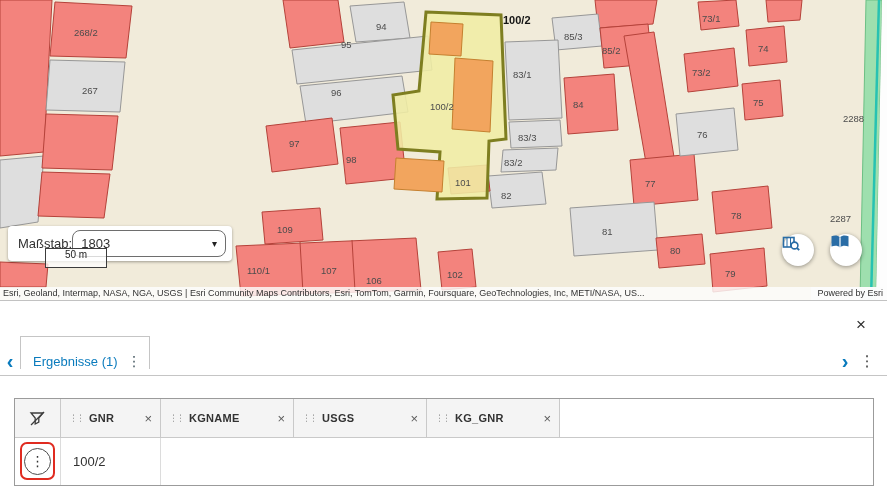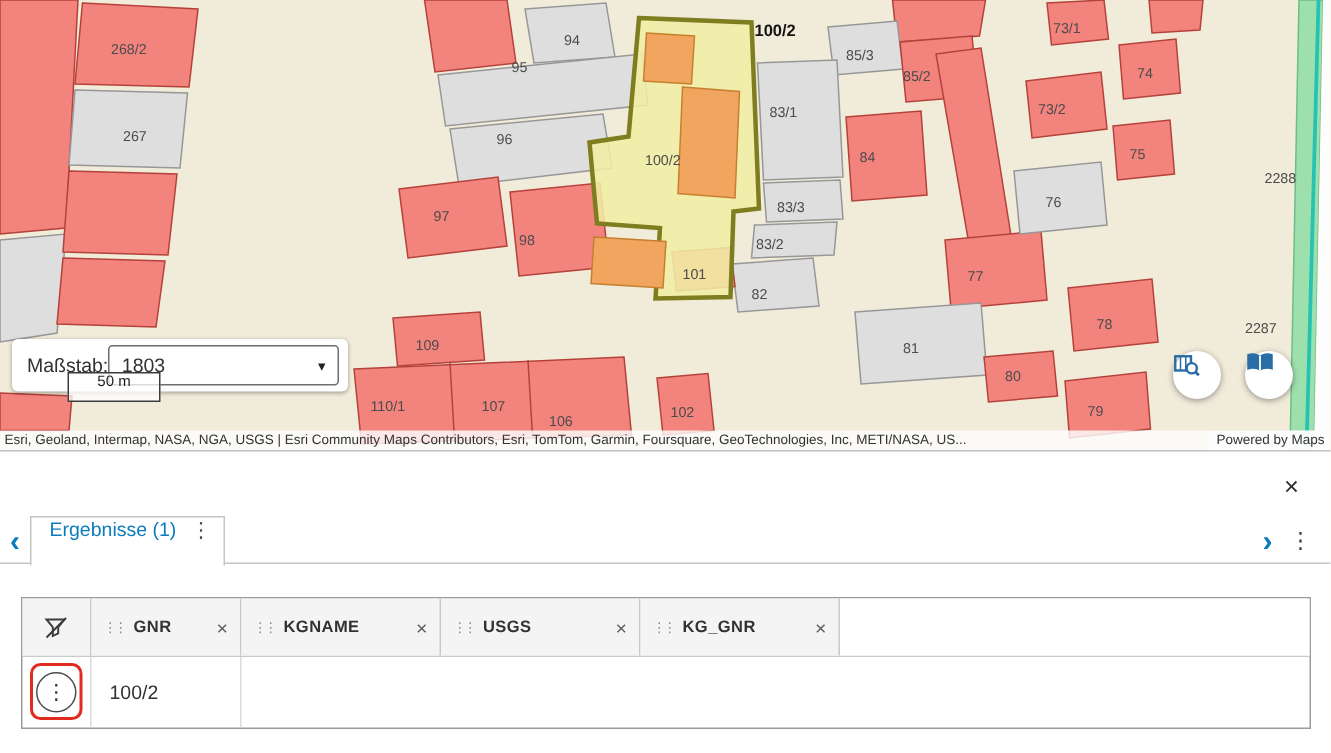--- a/index.html
+++ b/index.html
@@ -12,21 +12,21 @@
   .pr{fill:#f3837d;stroke:#b5423a;stroke-width:1;}
   .pg{fill:#dedede;stroke:#979797;stroke-width:1;}
   .py{fill:#f0eda4;fill-opacity:.88;stroke:#7e7e20;stroke-width:3;}
   .pb{fill:#f2a55e;stroke:#c5802f;stroke-width:1;}
   .lbl{font-size:9.5px;fill:#4c4c4c;font-family:"Liberation Sans",sans-serif;}
   .lblb{font-size:11px;font-weight:bold;fill:#141414;font-family:"Liberation Sans",sans-serif;}
 
   .scale-control{position:absolute;left:8px;top:226px;width:224px;height:35px;background:#fff;border-radius:4px;
     box-shadow:0 1px 3px rgba(0,0,0,.35);display:flex;align-items:center;padding:0 6px 0 10px;box-sizing:border-box;}
   .scale-control .sc-label{font-size:13px;color:#323232;}
-  .scale-dd{flex:1;height:27px;border:1px solid #6e6e6e;border-radius:3px;display:flex;align-items:center;
+  .scale-dd{flex:1;height:27px;border:1px solid #6e6e6e;border-radius:8px;display:flex;align-items:center;
     padding:0 8px;box-sizing:border-box;font-size:13px;color:#323232;background:#fff;cursor:pointer;}
   .scale-dd .caret{margin-left:auto;font-size:10px;color:#222;}
 
   .scalebar{position:absolute;left:45px;top:248px;width:60px;height:18px;background:rgba(255,255,255,.75);
     border:1px solid #3c3c3c;display:flex;align-items:flex-start;justify-content:center;font-size:10px;color:#1c1c1c;}
 
   .fab{position:absolute;width:32px;height:32px;border-radius:50%;background:#fff;border:none;
     box-shadow:0 1px 4px rgba(0,0,0,.4);display:flex;align-items:center;justify-content:center;cursor:pointer;padding:0;}
   .fab1{left:782px;top:234px;}
   .fab2{left:830px;top:234px;}
@@ -40,22 +40,22 @@
   .close-btn{position:absolute;left:850px;top:314px;width:22px;height:22px;border:none;background:transparent;
     font-size:17px;color:#2f2f2f;cursor:pointer;line-height:22px;text-align:center;padding:0;}
 
   .tabbar{position:absolute;left:0;top:344px;width:887px;height:32px;border-bottom:1px solid #c5c5c5;box-sizing:border-box;background:#fff;}
   .tab-scroll{position:absolute;width:18px;height:26px;top:348px;border:none;background:transparent;color:#0a7bbd;
     font-size:20px;font-weight:bold;cursor:pointer;padding:0;line-height:26px;}
   .ts-left{left:1px;}
   .ts-right{left:836px;}
   .tabbar-menu{position:absolute;left:858px;top:348px;width:18px;height:26px;border:none;background:transparent;
     color:#3d3d3d;font-size:15px;cursor:pointer;padding:0;line-height:26px;}
-  .tab{position:absolute;left:20px;top:344px;height:33px;width:130px;background:#fff;border:1px solid #c5c5c5;border-bottom:none;
-    box-sizing:border-box;display:flex;align-items:flex-start;padding:0 6px 0 12px;cursor:pointer;z-index:2;}
+  .tab{position:absolute;left:20px;top:336px;height:33px;width:130px;background:#fff;border:1px solid #c5c5c5;border-bottom:none;
+    box-sizing:border-box;display:flex;align-items:flex-end;padding:0 6px 0 12px;cursor:pointer;z-index:2;}
   .tab .tab-label{font-size:13px;color:#0a7bbd;white-space:nowrap;}
   .tab .tab-menu{margin-left:auto;border:none;background:transparent;color:#41545e;font-size:14px;cursor:pointer;padding:0 2px;}
 
   
   .rtable{position:absolute;left:14px;top:398px;width:860px;border:1px solid #9b9b9b;box-sizing:border-box;background:#fff;}
   .thead{display:flex;height:38px;}
   .th{background:#f4f4f4;border-right:1px solid #c9c9c9;display:flex;align-items:center;box-sizing:border-box;padding:0 6px 0 8px;}
   .th .drag{color:#8a8a8a;font-size:9px;letter-spacing:-2px;margin-right:6px;cursor:grab;}
   .th .col-label{font-size:11px;font-weight:bold;color:#323232;letter-spacing:.3px;}
   .th .col-close{margin-left:auto;border:none;background:transparent;color:#5c5c5c;font-size:13px;cursor:pointer;padding:0 2px;}
@@ -192,21 +192,21 @@
     </button>
     <button class="fab fab2">
       <svg width="20" height="16" viewBox="0 0 20 16">
         <path d="M10 3.2 C8 1.2 4.5 1 1.5 2.2 V12.6 C4.5 11.4 8 11.6 10 13.4 C12 11.6 15.5 11.4 18.5 12.6 V2.2 C15.5 1 12 1.2 10 3.2 Z" fill="#2a6da6"></path>
         <line x1="10" y1="3.2" x2="10" y2="13.4" stroke="#fff" stroke-width="1.2"></line>
       </svg>
     </button>
 
     <div class="attribution">
       <span>Esri, Geoland, Intermap, NASA, NGA, USGS | Esri Community Maps Contributors, Esri, TomTom, Garmin, Foursquare, GeoTechnologies, Inc, METI/NASA, US...</span>
-      <span class="powered">Powered by Maps</span>
+      <span class="powered">Powered by Esri</span>
     </div>
   </div>
 
   <div class="panel"></div>
 
   <button class="close-btn">
     <span>×</span>
   </button>
 
   <div class="tabbar"></div>

